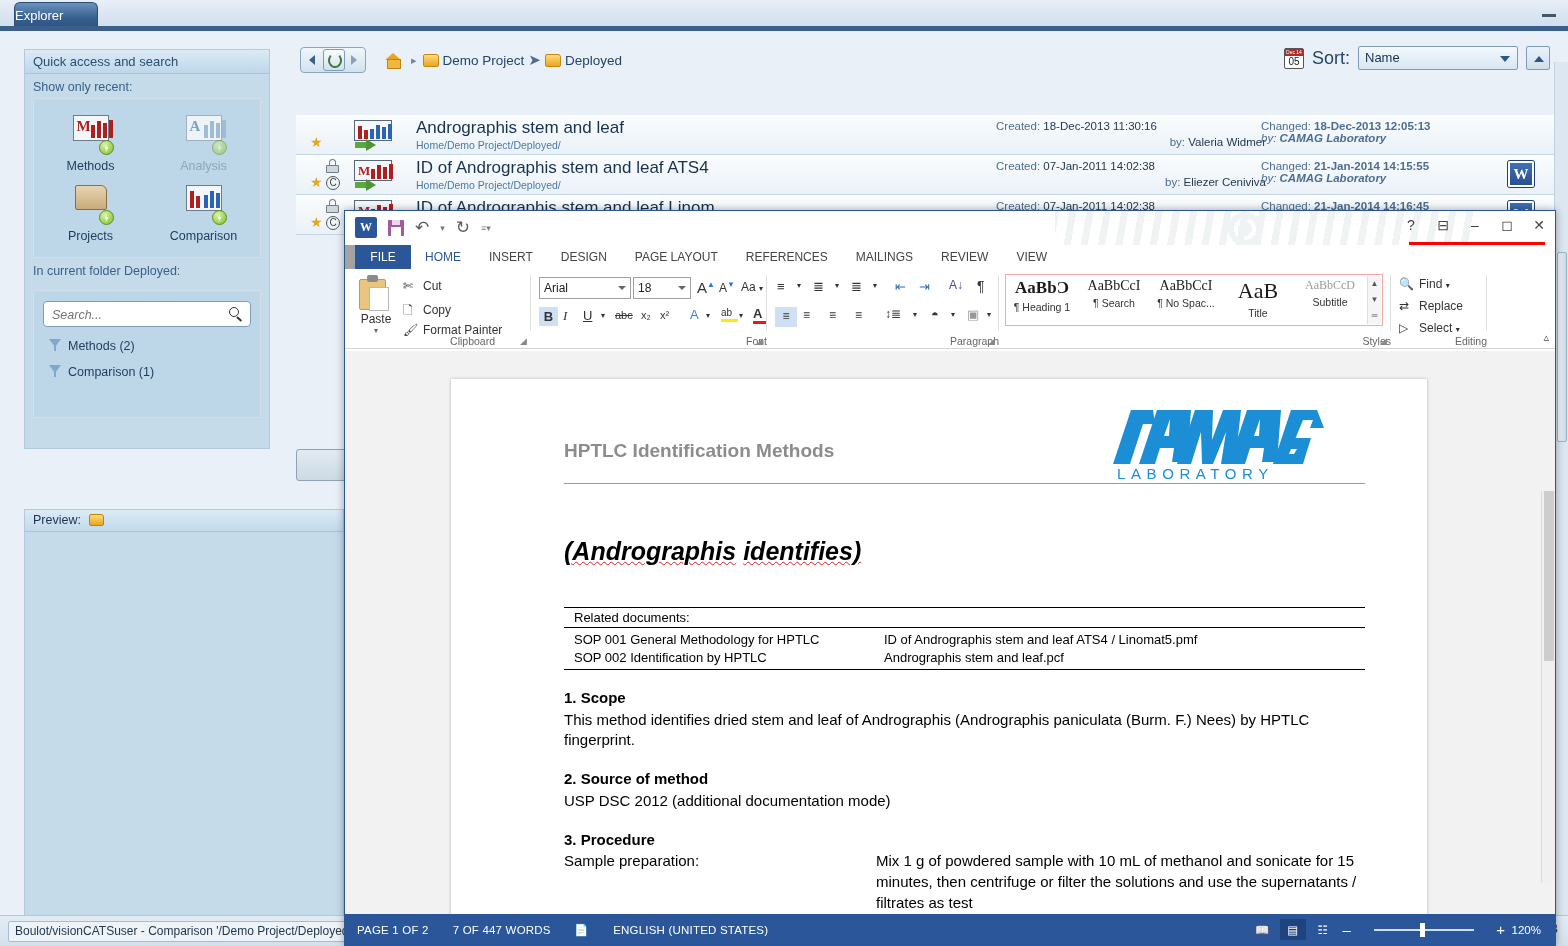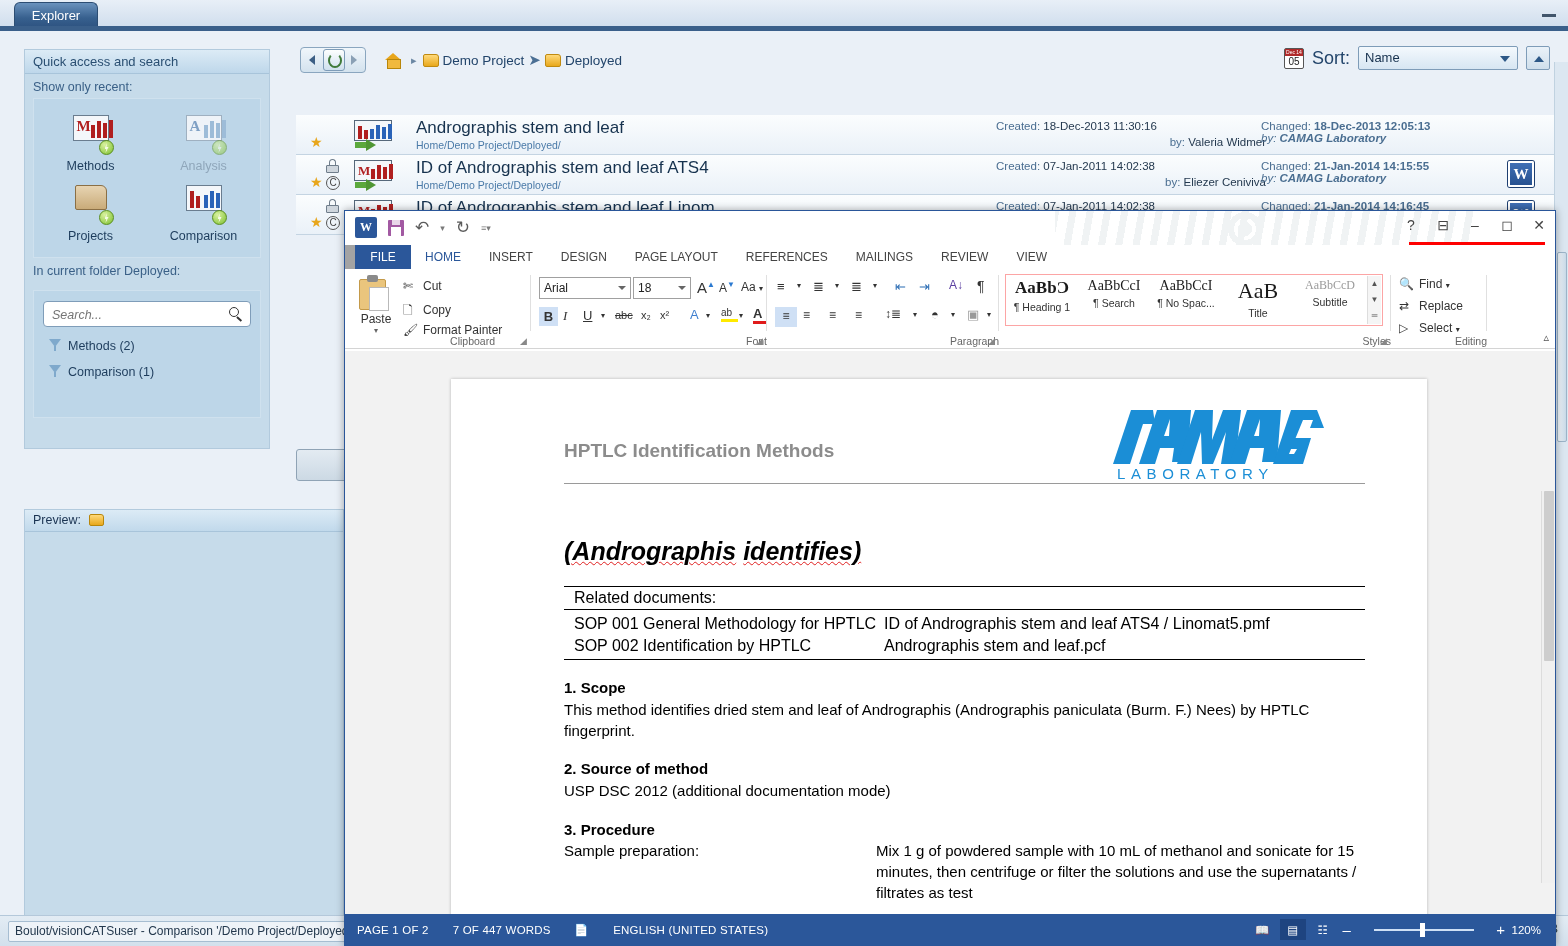--- a/index.html
+++ b/index.html
@@ -19,21 +19,21 @@
   .vc-titlebar {
     position: absolute; left: 0; top: 0; width: 1568px; height: 28px;
     background: linear-gradient(180deg,#e8eff7 0%,#cfdded 100%);
   }
   .vc-tab {
     position: absolute; left: 14px; top: 2px; width: 84px; height: 26px;
     background: linear-gradient(180deg,#5d86b4 0%,#3c6390 55%,#2f5party 100%);
     background: linear-gradient(180deg,#6a92bd 0%,#37608e 60%,#2d5280 100%);
     border-radius: 6px 6px 0 0;
     border: 1px solid #2c4d73; border-bottom: none;
-    color: #ffffff; font-size: 13px; line-height: 25px; text-align: center;
+    color: #ffffff; font-size: 13px; line-height: 25px; 
   }
   .vc-tabstrip {
     position: absolute; left: 0; top: 26px; width: 1568px; height: 5px;
     background: #3a5f8a;
   }
   .vc-minimize {
     position: absolute; right: 10px; top: 8px; width: 16px; height: 10px;
   }
   .vc-minimize i {
     position:absolute; left:0; bottom:1px; width:14px; height:3px;
@@ -309,21 +309,21 @@
   .camag { position:absolute; right:0; top:0; width:252px; }
   .camag svg { display:block; }
   .hdr-rule { border-bottom:1.2px solid #9a9a9a; margin-top:4px; }
 
   .doc-h1 { font-size:25px; font-weight:bold; color:#000; margin-top:18px; line-height:1.32; font-family:"Liberation Sans",sans-serif;}
   .doc-h1 .hl { background:#c9c9c9; }
   .doc-h1 .u { text-decoration: underline; text-decoration-color:#000;}
   .sq { text-decoration: underline; text-decoration-color:#e02020; text-decoration-style: wavy; text-decoration-thickness:1px;}
   .doc-h1 .it { font-style:italic; }
 
-  .rel-table { margin-top:18px; border-top:1.2px solid #000; border-bottom:1.2px solid #000; font-size:16px; color:#000;}
+  .rel-table { margin-top:39px; border-top:1.2px solid #000; border-bottom:1.2px solid #000; font-size:13px; color:#000;}
   .rel-head { padding:2px 0 2px 10px; border-bottom:1.2px solid #000; }
   .rel-body { display:flex; padding:3px 0 3px 10px; }
   .rel-col { width:310px; line-height:1.35; }
   .rel-col2 { flex:1; line-height:1.35; }
 
   .sec { margin-top:18px; font-size:15px; color:#000; line-height:1.38; }
   .sec h3 { font-size:15px; font-weight:bold; margin-bottom:1px; }
   .proc-row { display:flex; }
   .proc-l { width:312px; }
   .proc-r { flex:1; }

